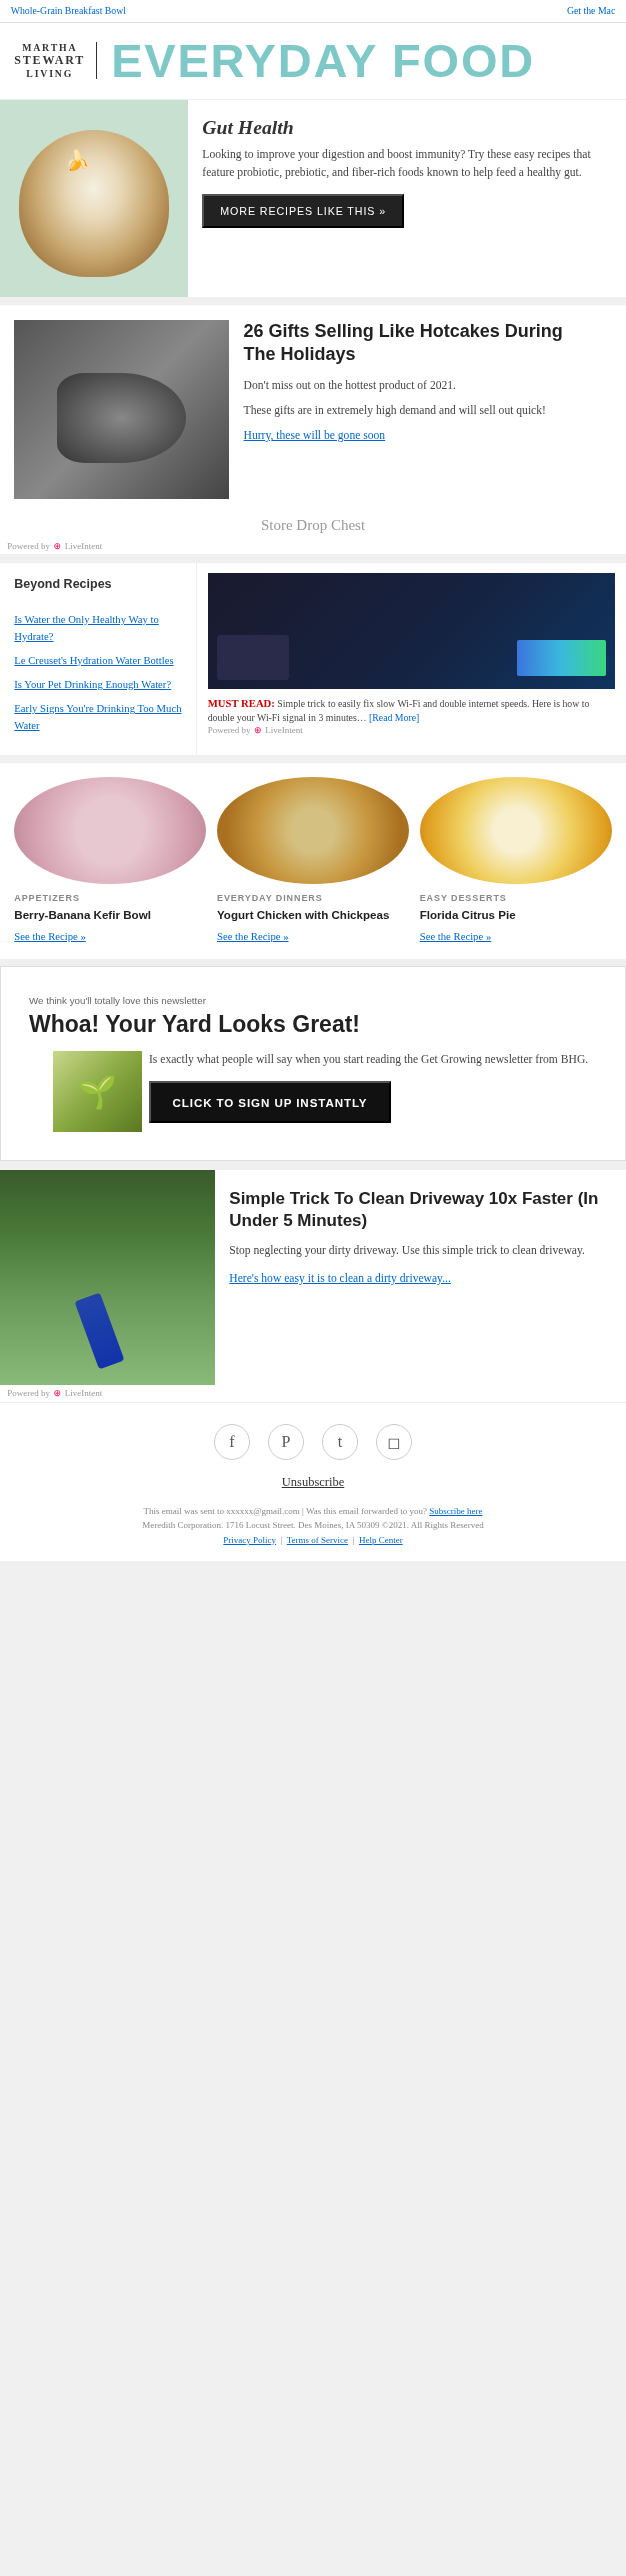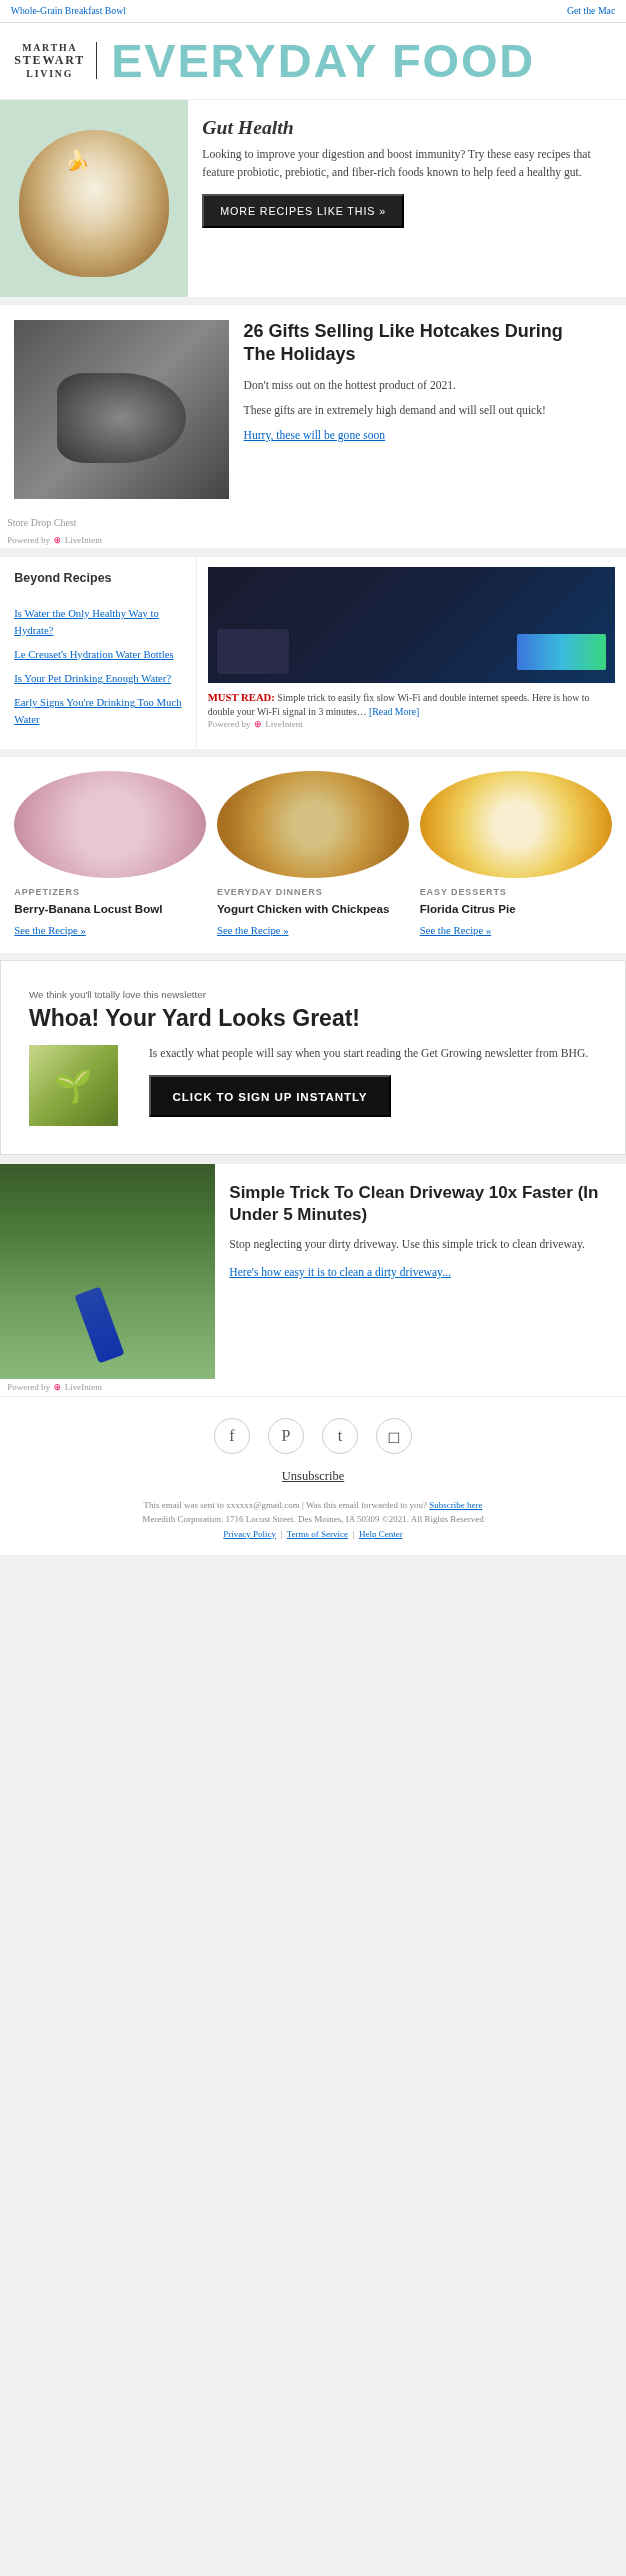--- a/index.html
+++ b/index.html
@@ -136,23 +136,23 @@
       color: #444;
       line-height: 1.5;
       margin-bottom: 7.2px;
     }
     .gifts-link {
       color: #0066cc;
       font-size: 11.6px;
       text-decoration: underline;
     }
     .ad-label {
-      font-size: 10px;
+      font-size: 15px;
       color: #999;
-      text-align: left;
+      text-align: center;
       padding: 3.6px 7.2px;
       background: #fff;
     }
     .powered-by {
       font-size: 9px;
       color: #999;
       padding: 3.6px 7.2px;
       background: #fff;
       display: flex;
       align-items: center;
@@ -316,22 +316,23 @@
     .newsletter-promo h2 {
       font-size: 23px;
       font-weight: bold;
       color: #222;
       margin-bottom: 12.5px;
       font-family: Arial, sans-serif;
       line-height: 1.2;
     }
     .newsletter-inner {
       display: flex;
-      gap: 31px;
+      gap: 7px;
       align-items: flex-start;
+      margin-left: 24px;
     }
     .newsletter-img {
       width: 89px;
       min-width: 89px;
       height: 81px;
       background: linear-gradient(135deg, #c8d88a 0%, #88a840 50%, #5a7820 100%);
       position: relative;
       overflow: hidden;
     }
     .newsletter-img::after {
@@ -557,21 +558,21 @@
       <span style="color:#e05;">⊕</span>
       <span>LiveIntent</span>
     </div>
   </div>
 </div>
 
 <div class="recipe-cards">
   <div class="recipe-card">
     <div class="recipe-card-img kefir"></div>
     <div class="recipe-card-category">APPETIZERS</div>
-    <div class="recipe-card-title">Berry-Banana Locust Bowl</div>
+    <div class="recipe-card-title">Berry-Banana Kefir Bowl</div>
     <a class="recipe-card-link">See the Recipe »</a>
   </div>
   <div class="recipe-card">
     <div class="recipe-card-img yogurt"></div>
     <div class="recipe-card-category">EVERYDAY DINNERS</div>
     <div class="recipe-card-title">Yogurt Chicken with Chickpeas</div>
     <a class="recipe-card-link">See the Recipe »</a>
   </div>
   <div class="recipe-card">
     <div class="recipe-card-img citrus"></div>

